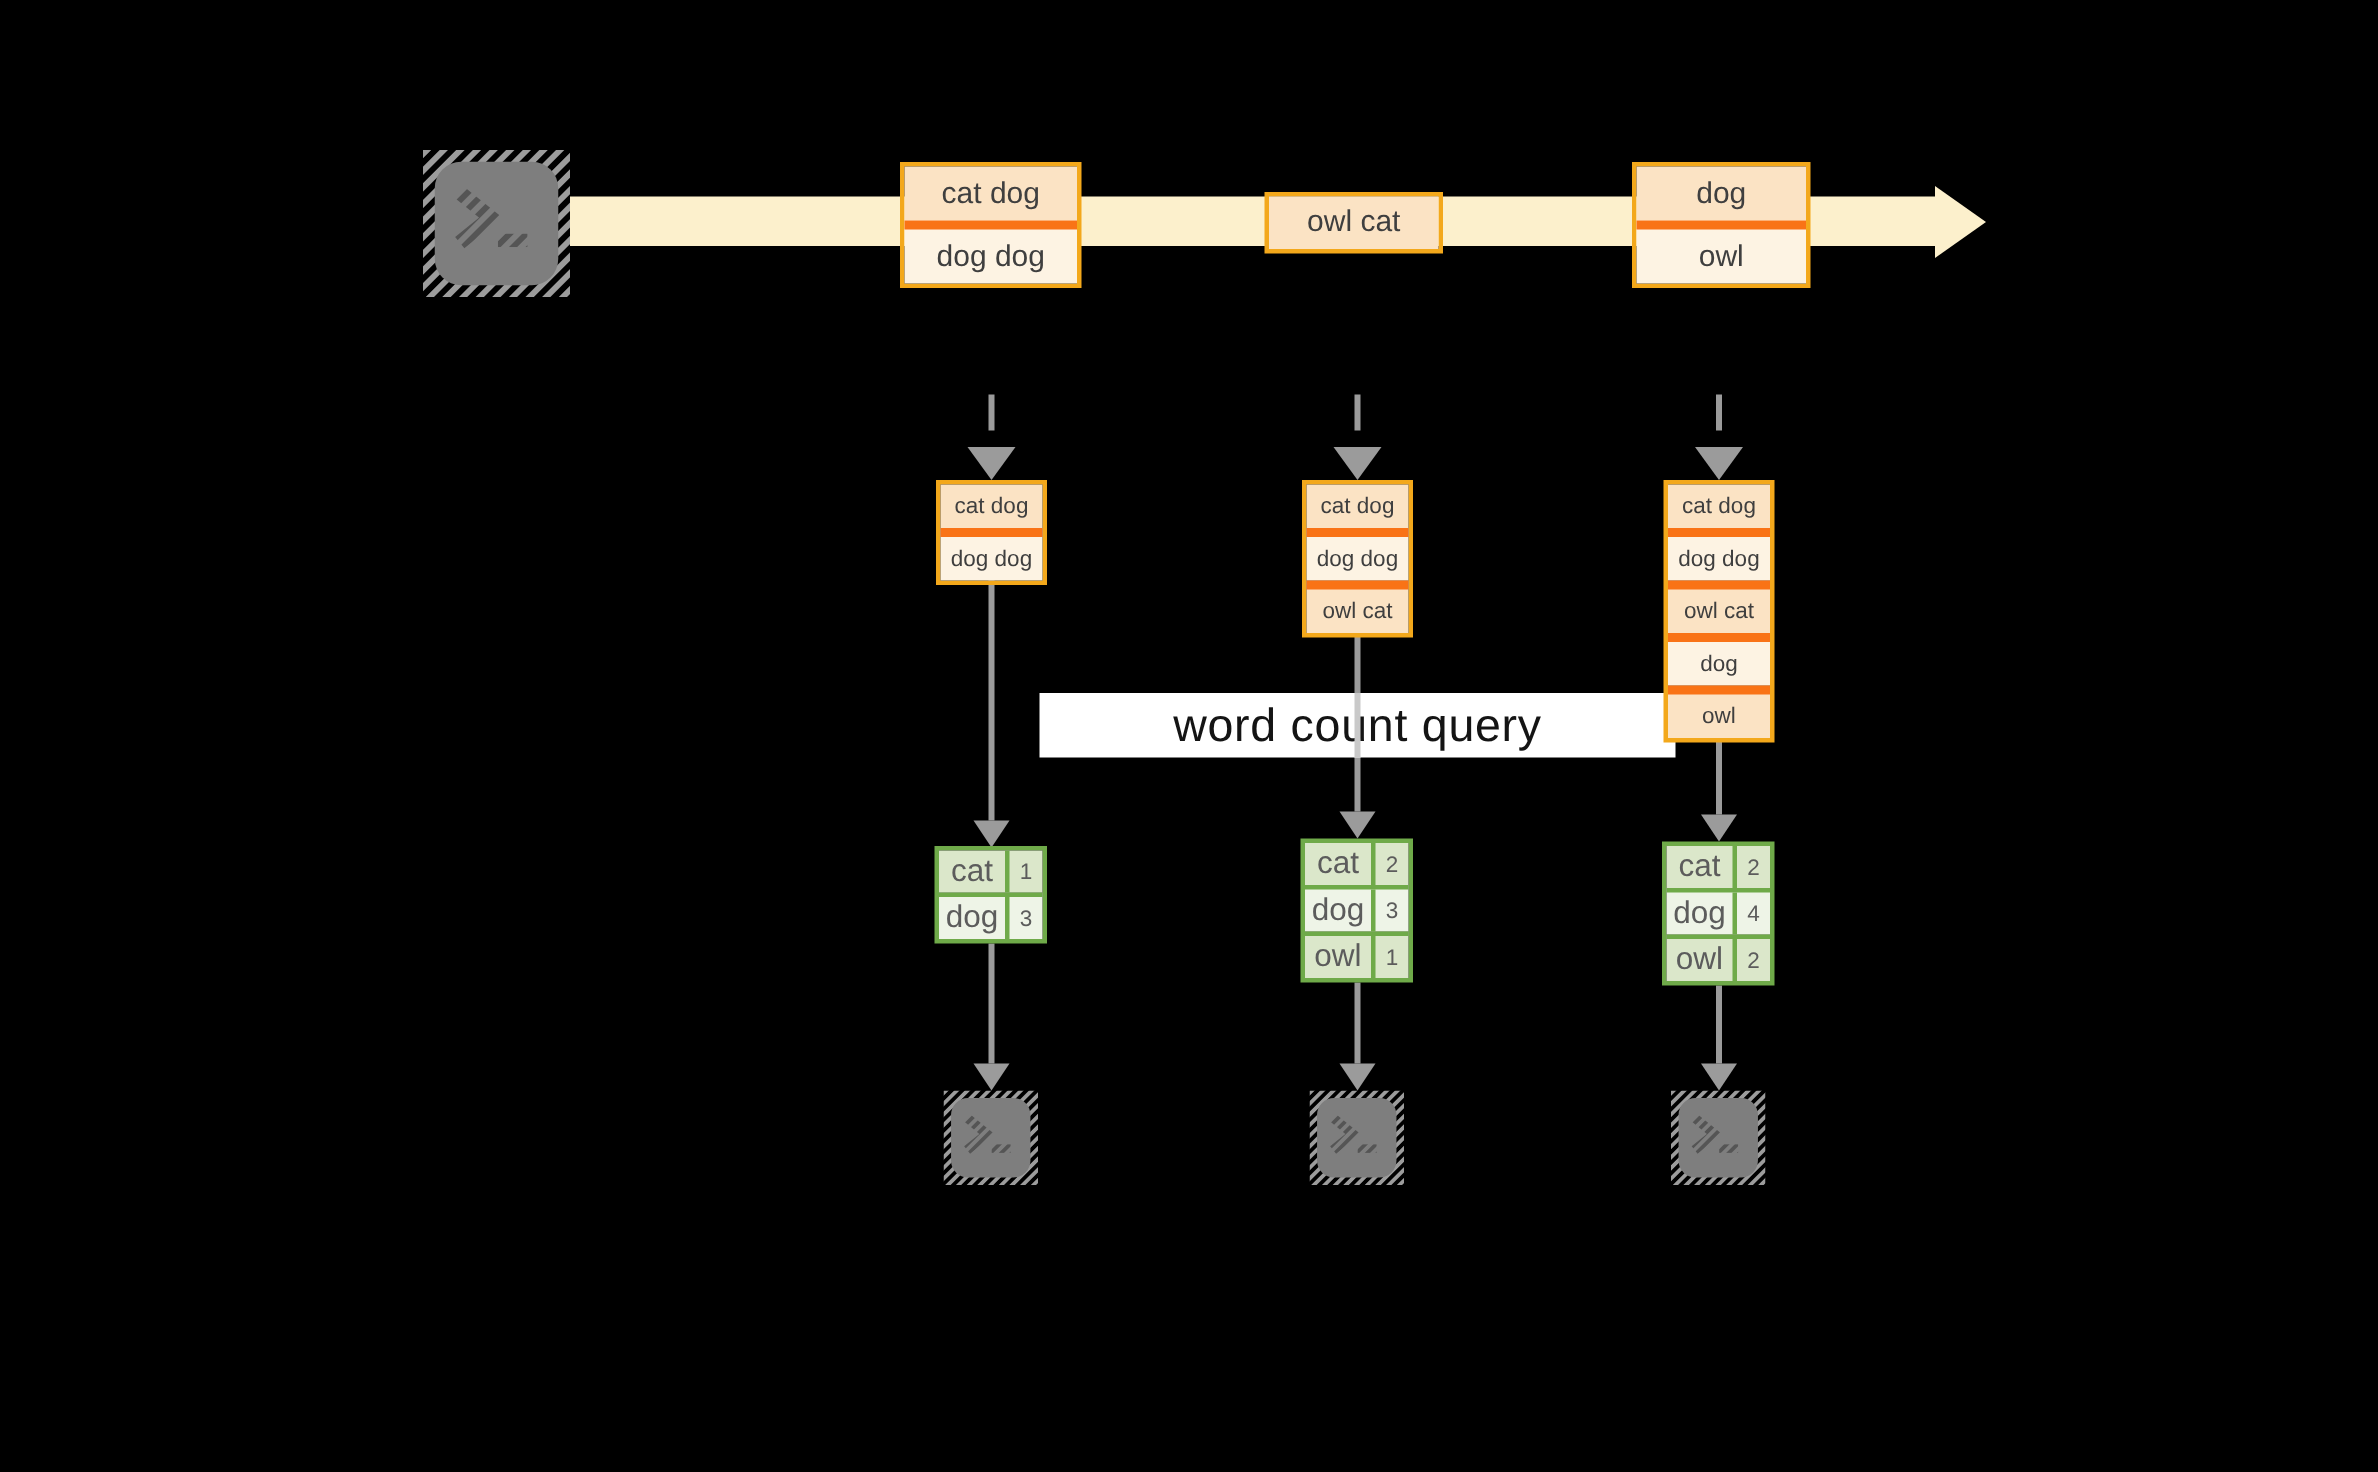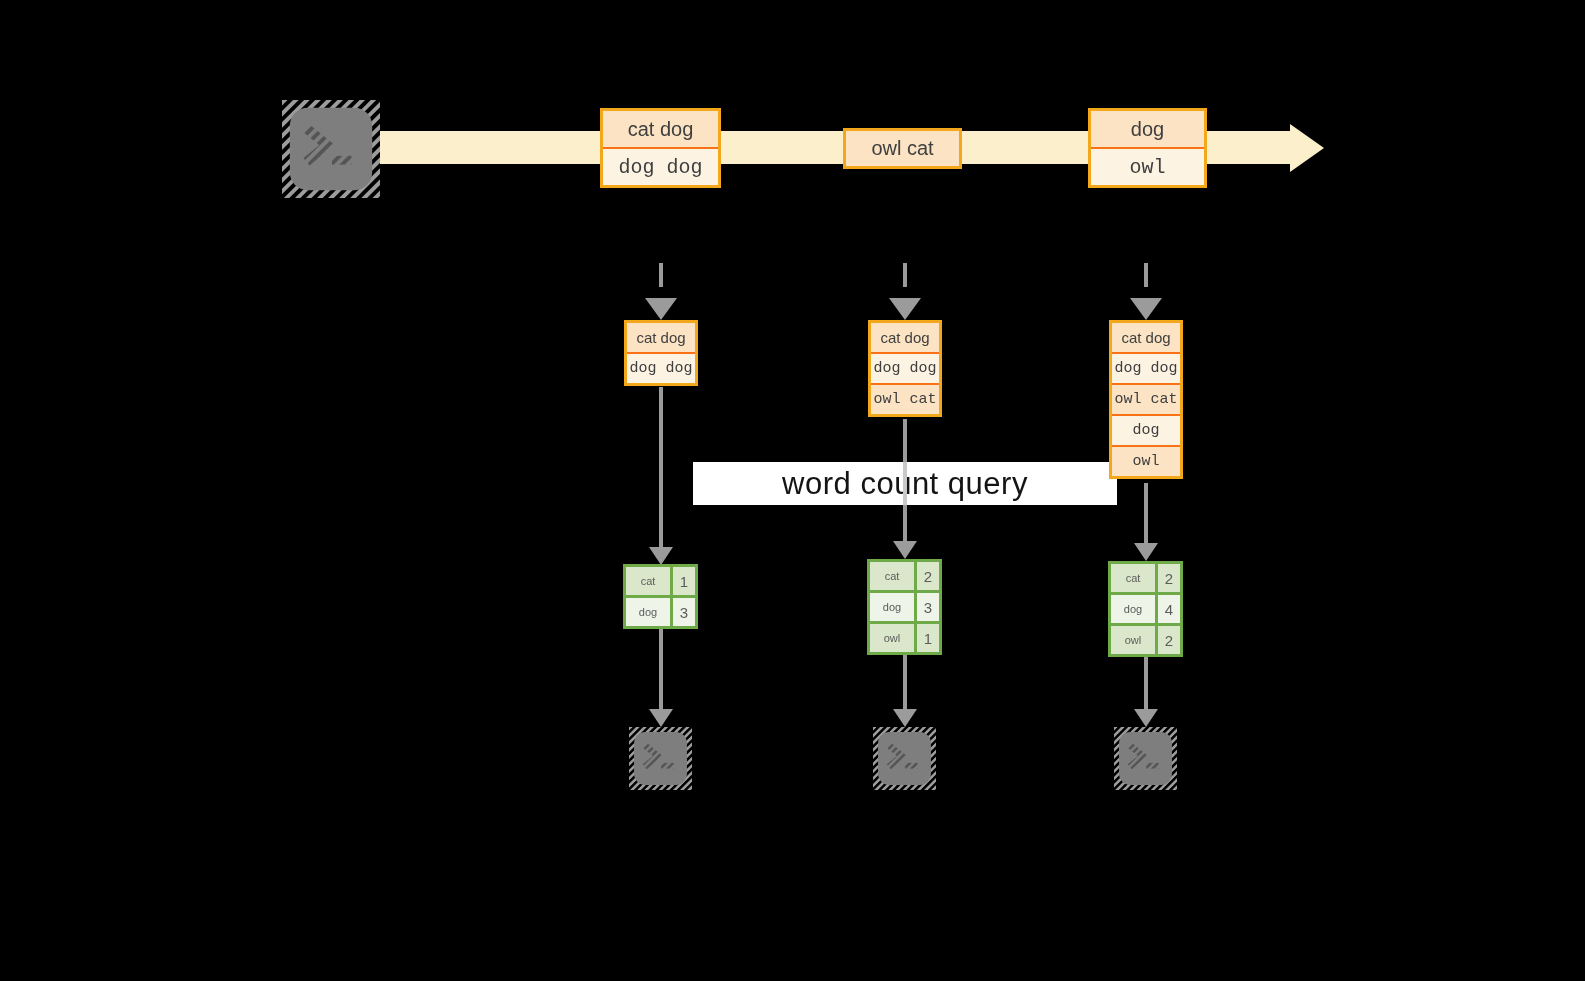--- a/index.html
+++ b/index.html
@@ -17,21 +17,21 @@
   
   .term{z-index:2;}
   .term svg{display:block;width:100%;height:100%;}
   .term-src{left:282px;top:100px;width:98px;height:98px;}
   .term-sink{width:63px;height:63px;}
 
   
   .obox{border:3px solid #f3a81b;z-index:2;box-sizing:border-box;}
   .obox .row{display:flex;align-items:center;justify-content:center;
     color:#3f3f3f;}
-  .obox .row + .row{border-top:2px solid #f97316;font-family:Liberation Mono, monospace;}
+  .obox .row + .row{border-top:6px solid #f97316;}
   .row.dark{background:#fbe3c4;}
   .row.light{background:#fdf3e3;}
   .event .row{height:36px;font-size:20px;}
   .event1{left:600px;top:108px;width:121px;}
   .event2{left:843px;top:128px;width:119px;}
   .event2 .row{height:35px;}
   .event3{left:1088px;top:108px;width:119px;}
   .stack{z-index:4;}
   .stack .row{height:29px;font-size:15px;}
   .stack1{left:624px;top:320px;width:74px;}
@@ -51,21 +51,21 @@
   .qband span{font-size:31px;font-weight:300;color:#141414;letter-spacing:0.5px;}
   .qband-line{left:903px;top:462px;width:4px;height:43px;background:#c9c9c9;z-index:4;}
 
   
   .gtable{border:3px solid #6faa49;z-index:4;box-sizing:border-box;width:75px;}
   .trow{display:flex;height:28px;}
   .trow + .trow{border-top:3px solid #6faa49;}
   .trow.dark{background:#dbe7ca;}
   .trow.light{background:#eef4e7;}
   .tword{flex:1;display:flex;align-items:center;justify-content:center;
-    font-size:11px;color:#5c5c5c;}
+    font-size:21px;color:#5c5c5c;}
   .tval{width:22px;border-left:3px solid #6faa49;display:flex;align-items:center;justify-content:center;
     font-size:15px;color:#5c5c5c;}
   .gt1{left:623px;top:564px;}
   .gt2{left:867px;top:559px;}
   .gt3{left:1108px;top:561px;}
 </style>
 </head>
 <body>
 
 <div class="canvas">

